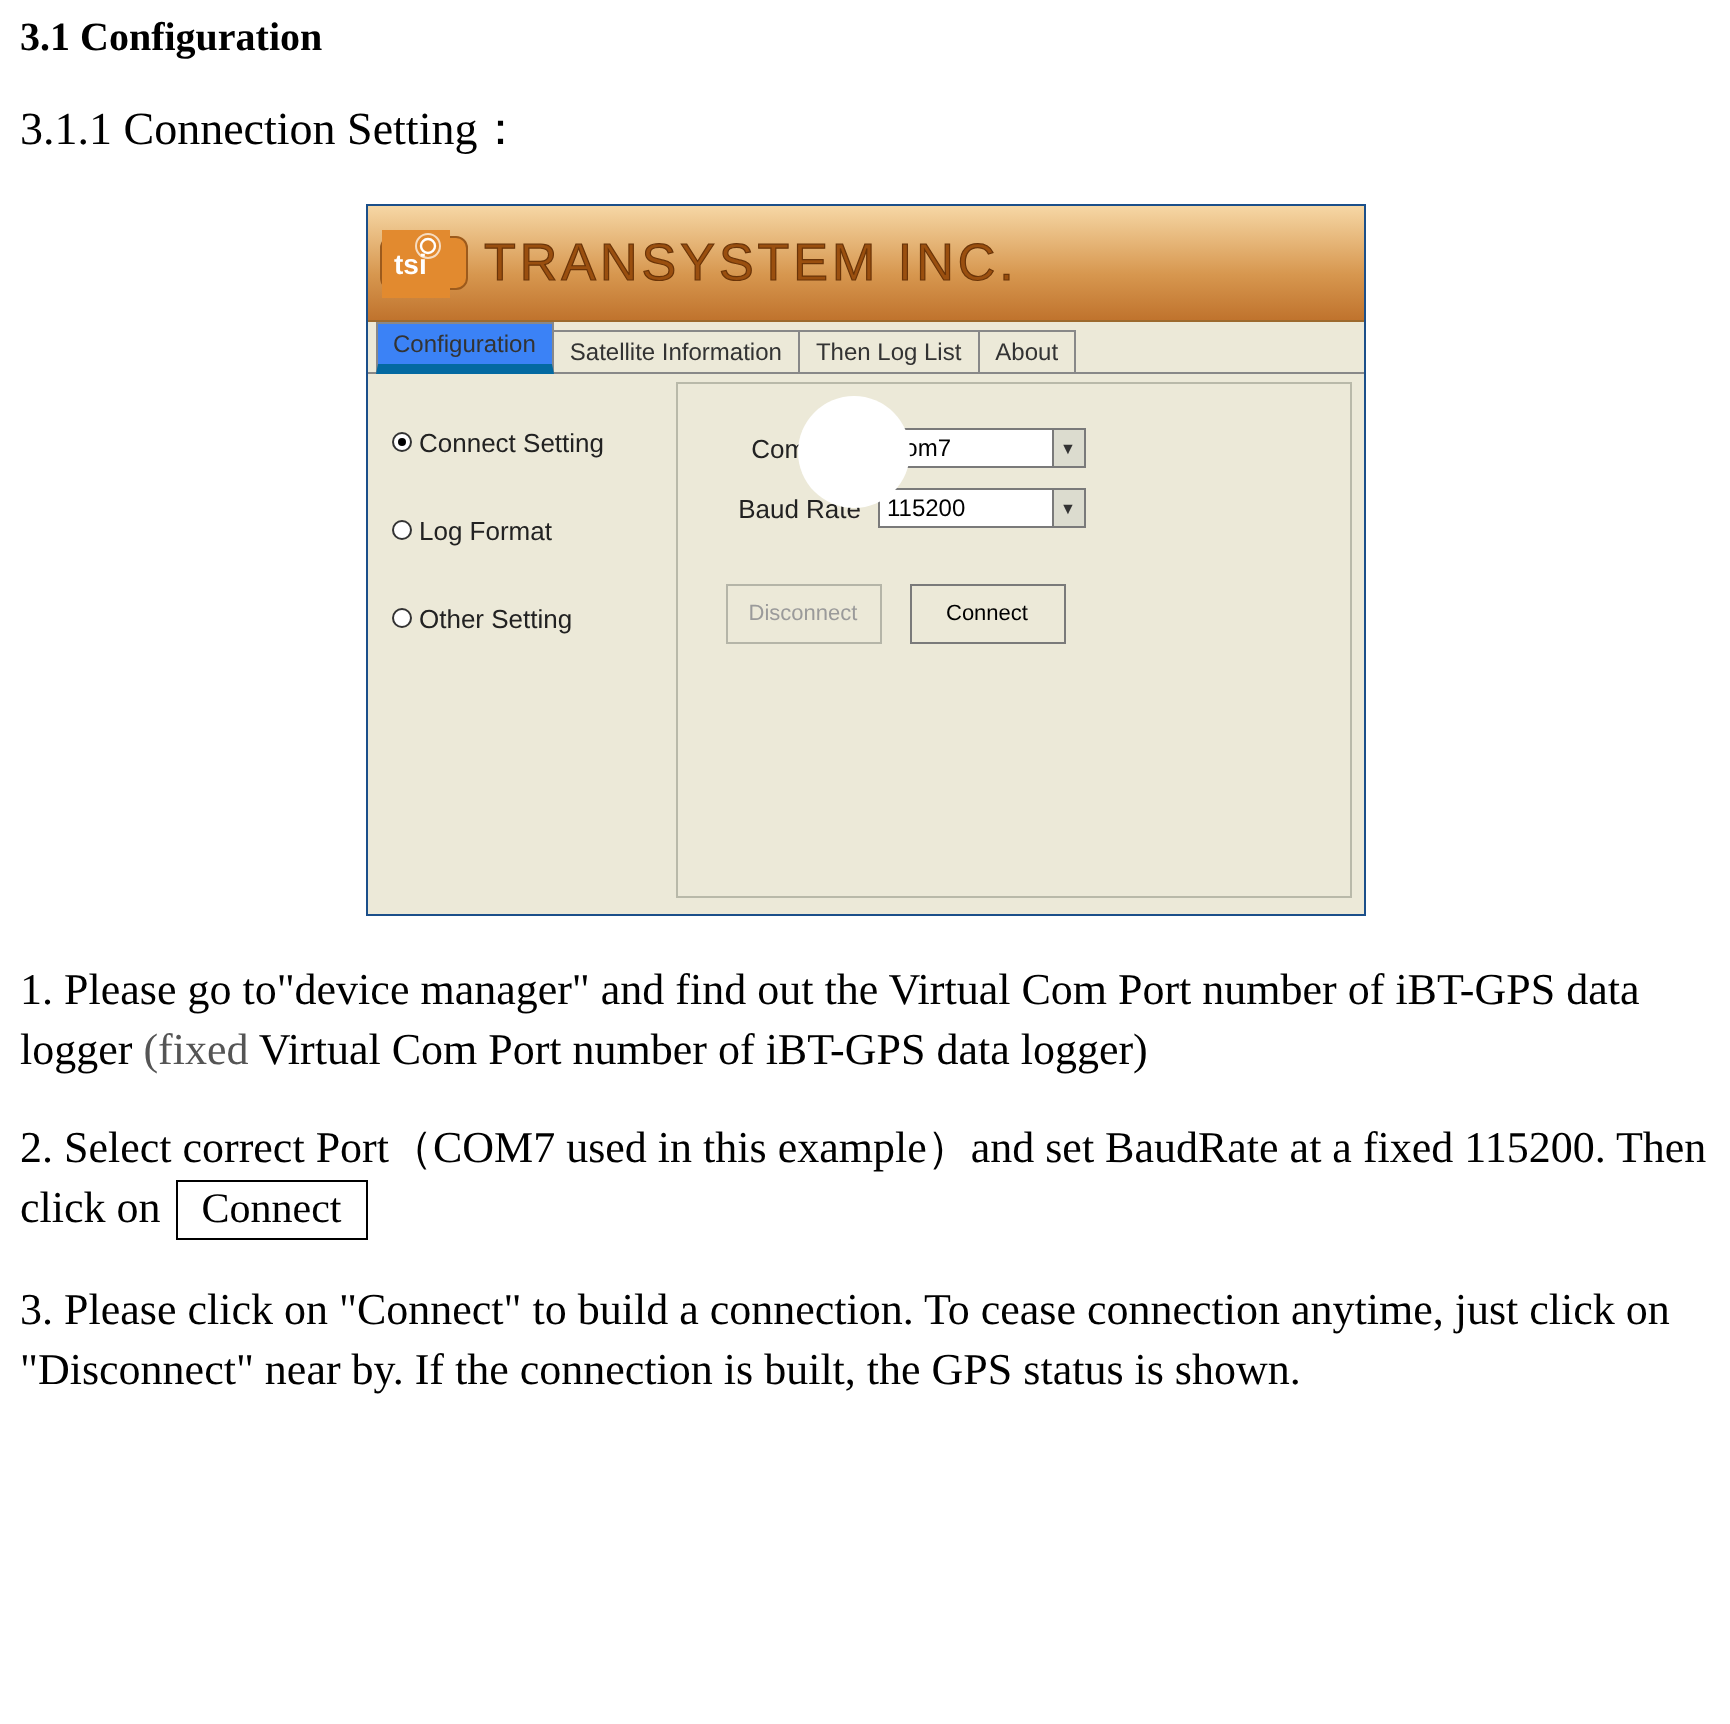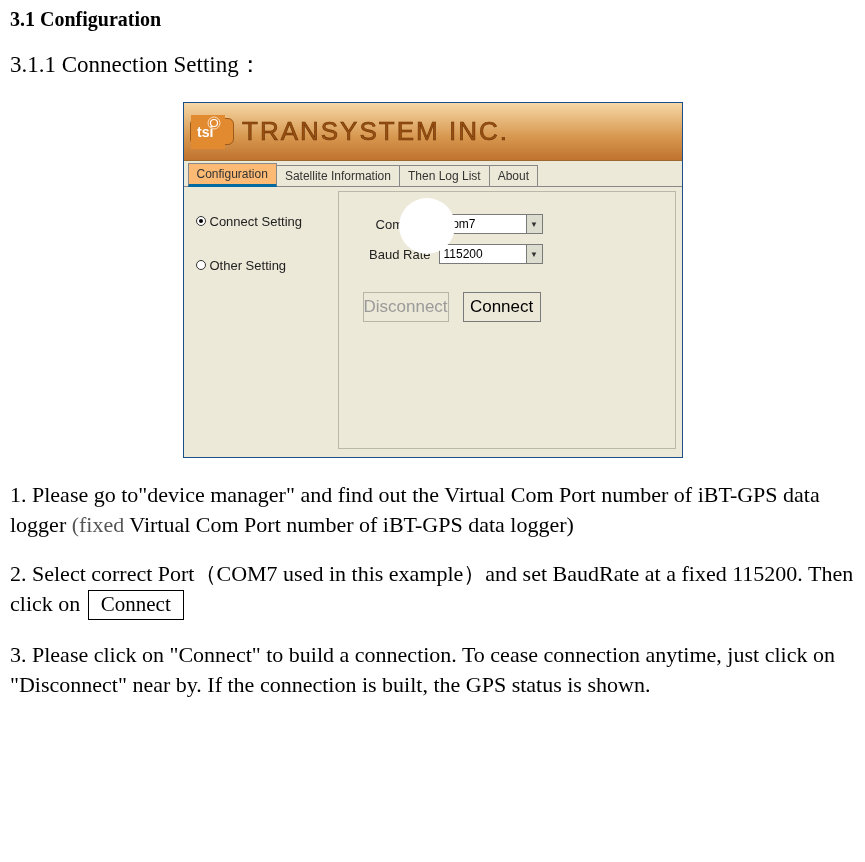--- a/index.html
+++ b/index.html
@@ -94,22 +94,22 @@
     padding: 3px 8px 3px 8px;
     border: 1px solid #888;
     border-bottom: none;
     background: #ece9d8;
     font-size: 12px;
     position: relative;
     margin-right: -1px;
     color: #333;
   }
   .tab.active {
-    background: #fdba74;
-    border-bottom: 3px solid #0369a1;
+    background: #3b82f6;
+    border-bottom: 5px solid #0369a1;
     margin-bottom: -1px;
     z-index: 2;
   }
   .tabbody {
     display: flex;
     background: #ece9d8;
     padding: 4px 6px 8px 6px;
     min-height: 270px;
   }
   .leftcol {
@@ -200,21 +200,21 @@
     display: flex;
     gap: 14px;
     margin-top: 28px;
     padding-left: 10px;
   }
   .uibtn {
     min-width: 78px;
     height: 30px;
     border: 1px solid #7a7a7a;
     background: #ece9d8;
-    font-size: 17px;
+    font-size: 11px;
     display: flex;
     align-items: center;
     justify-content: center;
     color: #000;
   }
   .uibtn.disabled {
     color: #9a9a9a;
     border-color: #b5b5a8;
   }
   .para {
@@ -267,20 +267,24 @@
     </div>
 
     <div class="tabbody">
       <div class="leftcol">
         <div class="radioitem selected">
           <span class="dot"></span>
           <span>Connect Setting</span>
         </div>
         <div class="radioitem">
           <span class="dot"></span>
+          <span>Log Format</span>
+        </div>
+        <div class="radioitem">
+          <span class="dot"></span>
           <span>Other Setting</span>
         </div>
       </div>
 
       <div class="rightcol">
         <div class="white-circle"></div>
 
         <div class="formrow">
           <label>Com Port</label>
           <div class="dropdown">

